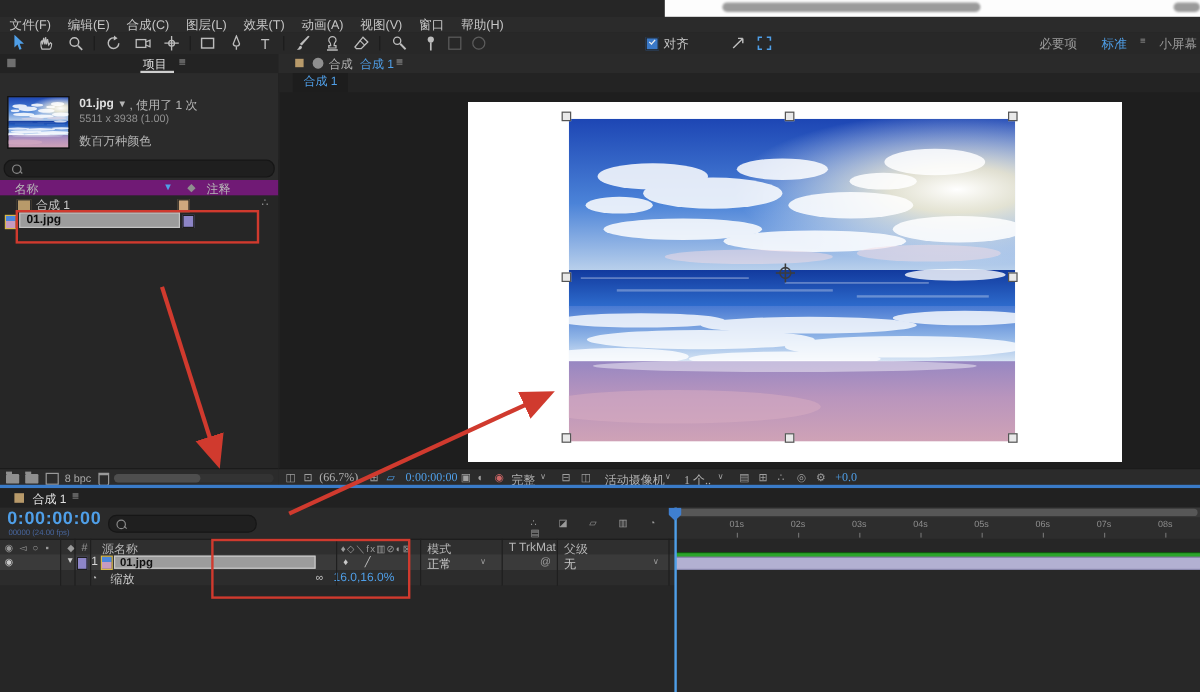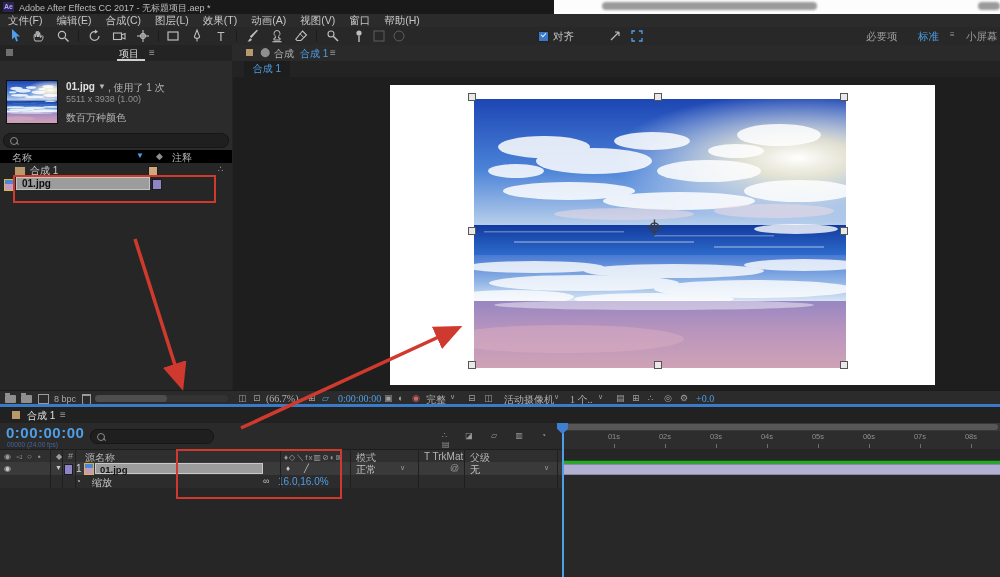--- a/index.html
+++ b/index.html
@@ -25,21 +25,21 @@
   #snapbox:after{content:"";position:absolute;left:1.5px;top:1px;width:4px;height:2px;border-left:1.5px solid #eee;border-bottom:1.5px solid #eee;transform:rotate(-48deg);}
   #snaplabel{left:553px;top:3px;font-size:10.5px;color:#c6c6c6;}
   .wslabel{top:3px;font-size:10.5px;color:#9a9a9a;white-space:nowrap;text-align:right;}
   
   #project-panel{left:0;top:45px;width:232px;height:345px;background:#2b2b2b;border-right:1px solid #1a1a1a;font-size:10px;}
   #pp-tabs{left:0;top:0;width:232px;height:16px;background:#232323;}
   .paneldot{width:7px;height:7px;background:#6f6f6f;display:inline-block;}
   #pp-info{left:0;top:16px;width:232px;height:72px;background:#2b2b2b;}
   #pp-thumb{left:6px;top:19px;width:50px;height:42px;border:1px solid #111;}
   #pp-search{left:3px;top:88px;width:224px;height:13px;background:#1f1f1f;border:1px solid #161616;border-radius:7px;}
-  #pp-header{left:0;top:105px;width:232px;height:13px;background:#000000;border-bottom:1px solid #222;color:#b5b5b5;}
+  #pp-header{left:0;top:105px;width:232px;height:13px;background:#701a75;border-bottom:1px solid #222;color:#b5b5b5;}
   #pp-rows{left:0;top:118px;width:232px;height:227px;background:#262626;}
   .pp-row{position:absolute;left:0;width:232px;height:13px;}
   .chip{position:absolute;top:2px;width:8px;height:9px;border:1px solid #1d1d1d;}
   .mag{position:absolute;width:6px;height:6px;border:1px solid #8a8a8a;border-radius:50%;}
   .mag:after{content:"";position:absolute;left:5px;top:5px;width:3px;height:1px;background:#8a8a8a;transform:rotate(45deg);}
   #project-footer{left:0;top:390px;width:232px;height:15px;background:#2b2b2b;border-top:1px solid #1b1b1b;font-size:9px;color:#a9a9a9;}
   .ic-folder{position:absolute;width:11px;height:8px;background:#8f8f8f;border-radius:1px;}
   .ic-folder:before{content:"";position:absolute;left:0;top:-2px;width:5px;height:2px;background:#8f8f8f;}
   .ic-trash{position:absolute;width:7px;height:8px;border:1px solid #9a9a9a;border-top:2px solid #9a9a9a;border-radius:0 0 2px 2px;}
   
@@ -155,24 +155,20 @@
             <ellipse cx="40" cy="198" rx="60" ry="7"></ellipse>
           <ellipse cx="180" cy="200" rx="80" ry="6"></ellipse>
         </g>
         <rect x="0" y="202" width="372" height="67" fill="url(#sand)"></rect>
         <ellipse cx="180" cy="206" rx="160" ry="5" fill="#ffffff" opacity="0.45"></ellipse>
         <ellipse cx="90" cy="240" rx="120" ry="14" fill="#d9aec2" opacity="0.5"></ellipse>
       </g>
     </defs>
   </svg>
 
-  <div id="titlebar" class="abs">
-    <div id="appbadge" class="abs">Ae</div>
-    <div id="wintitle" class="abs">Adobe After Effects CC 2017 - 无标题项目.aep *</div>
-  </div>
   <div id="whitefrag" class="abs">
     <div class="abs graysmudge" style="left:48px;top:2px;width:215px;height:8px"></div>
     <div class="abs graysmudge" style="left:424px;top:2px;width:22px;height:8px"></div>
   </div>
 
   <div id="menubar" class="abs">
     <span>文件(F)</span>
     <span>编辑(E)</span>
     <span>合成(C)</span>
     <span>图层(L)</span>

